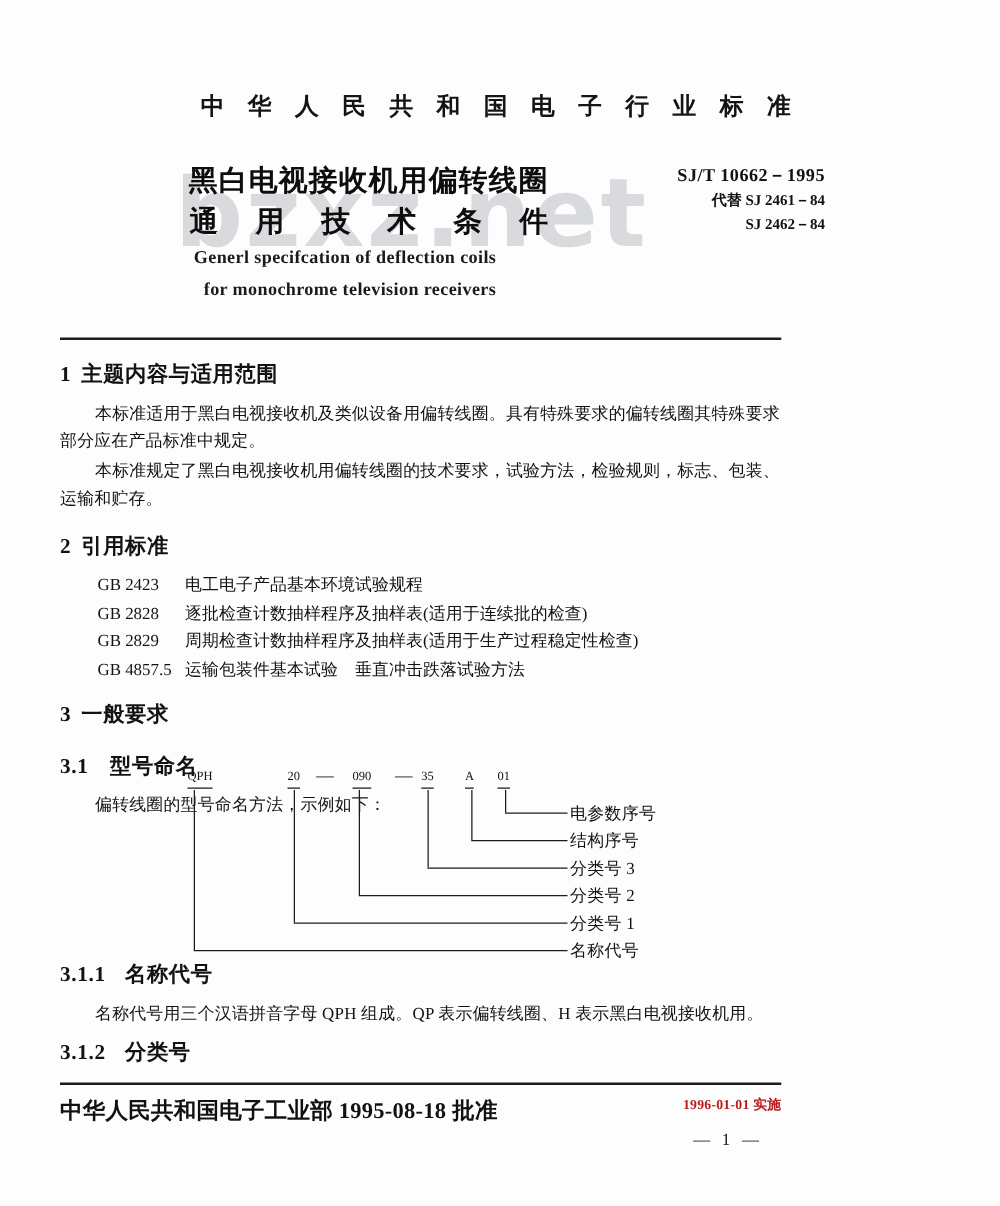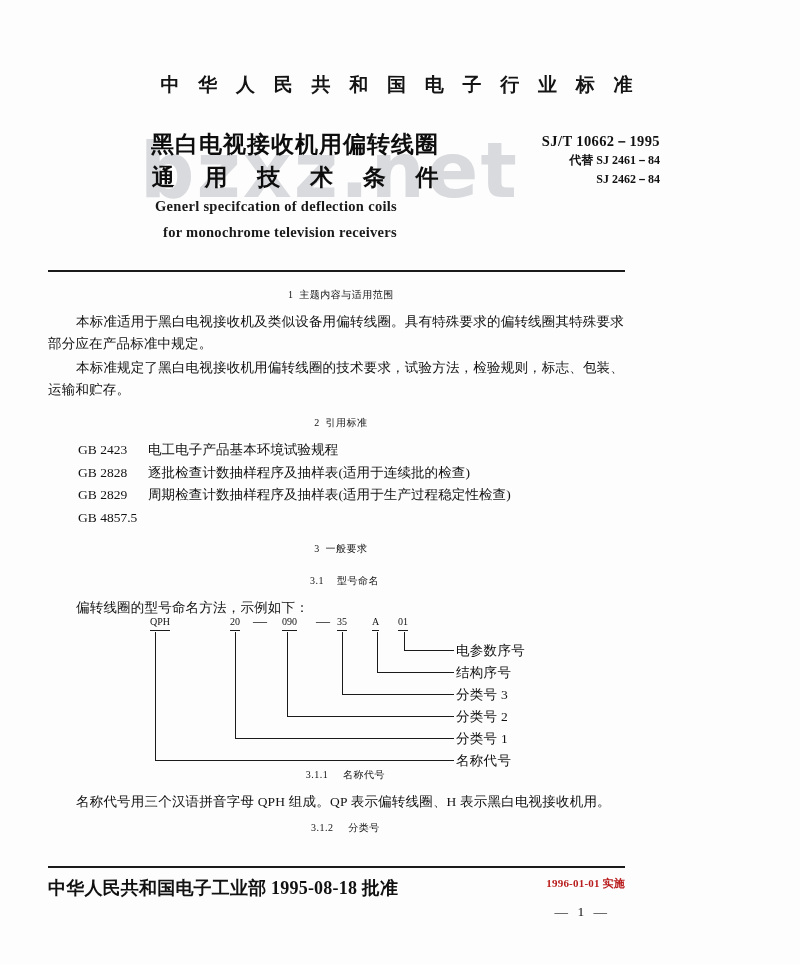--- a/index.html
+++ b/index.html
@@ -115,25 +115,24 @@
   
   #body {
     position: absolute;
     left: 48px;
     top: 288px;
     width: 580px;
     font-size: 13.5px;
     color: #121212;
   }
   .sec-head {
-    font-weight: normal;
-    font-size: 10px;
+    font-weight: bold;
+    font-size: 17px;
     margin: 0 0 9px 0;
     letter-spacing: 0.5px;
-    text-align: center;
   }
   .sec-head .num { display: inline-block; min-width: 17px; }
   .sec-head .num.wide { min-width: 40px; }
   .para {
     margin: 0 0 2px 0;
     text-indent: 28px;
     line-height: 22px;
     letter-spacing: 0.2px;
   }
   .gap { height: 13px; }
@@ -278,20 +277,21 @@
       <div class="ref-row">
         <span class="ref-code">GB 2828</span>
         <span class="ref-name">逐批检查计数抽样程序及抽样表(适用于连续批的检查)</span>
       </div>
       <div class="ref-row">
         <span class="ref-code">GB 2829</span>
         <span class="ref-name">周期检查计数抽样程序及抽样表(适用于生产过程稳定性检查)</span>
       </div>
       <div class="ref-row">
         <span class="ref-code">GB 4857.5</span>
+        <span class="ref-name">运输包装件基本试验　垂直冲击跌落试验方法</span>
       </div>
     </div>
 
     <div class="gap"></div>
 
     <div class="sec-head">
       <span class="num">3</span><span>一般要求</span>
     </div>
 
     <div class="gap-sm"></div>

